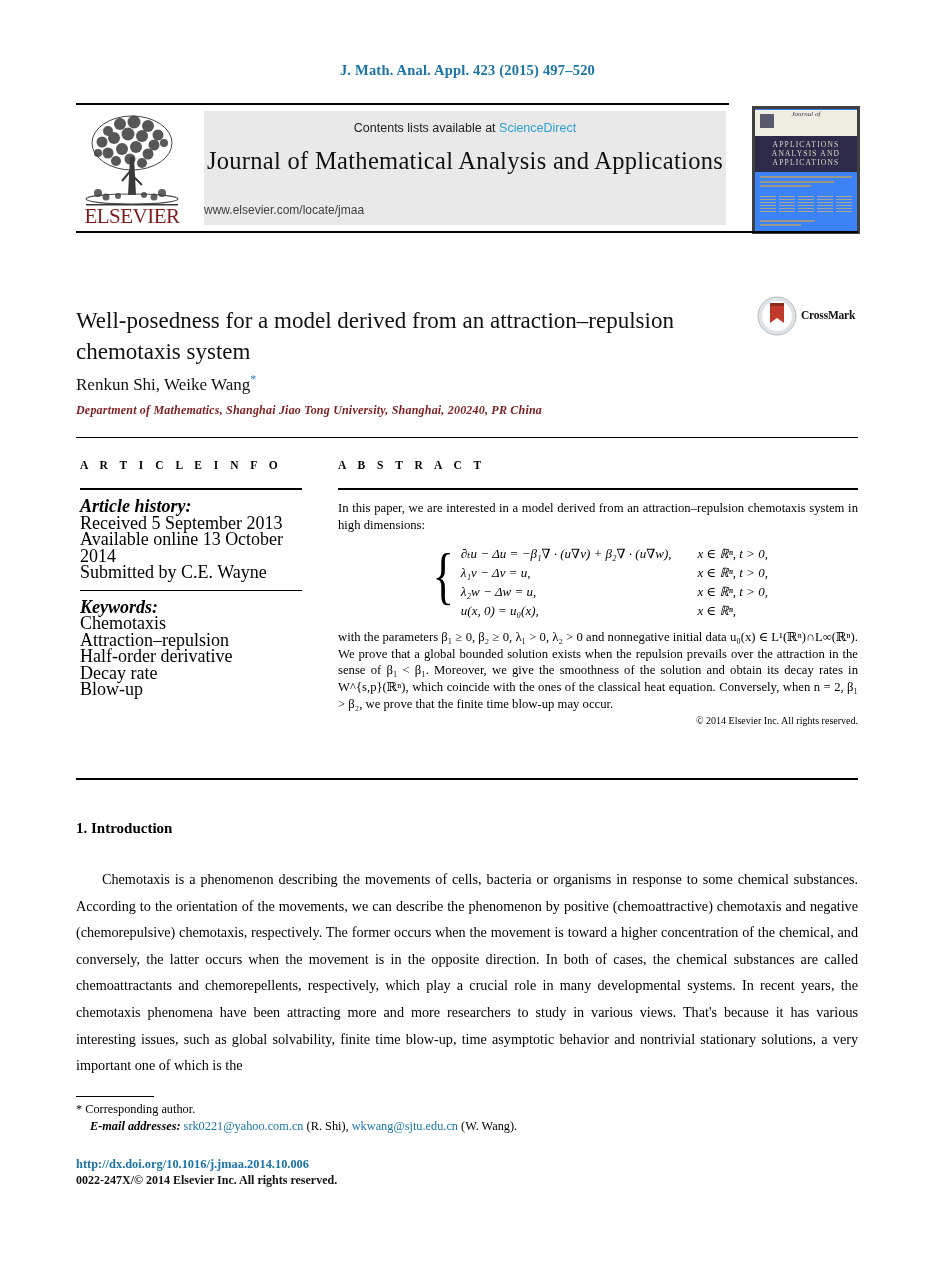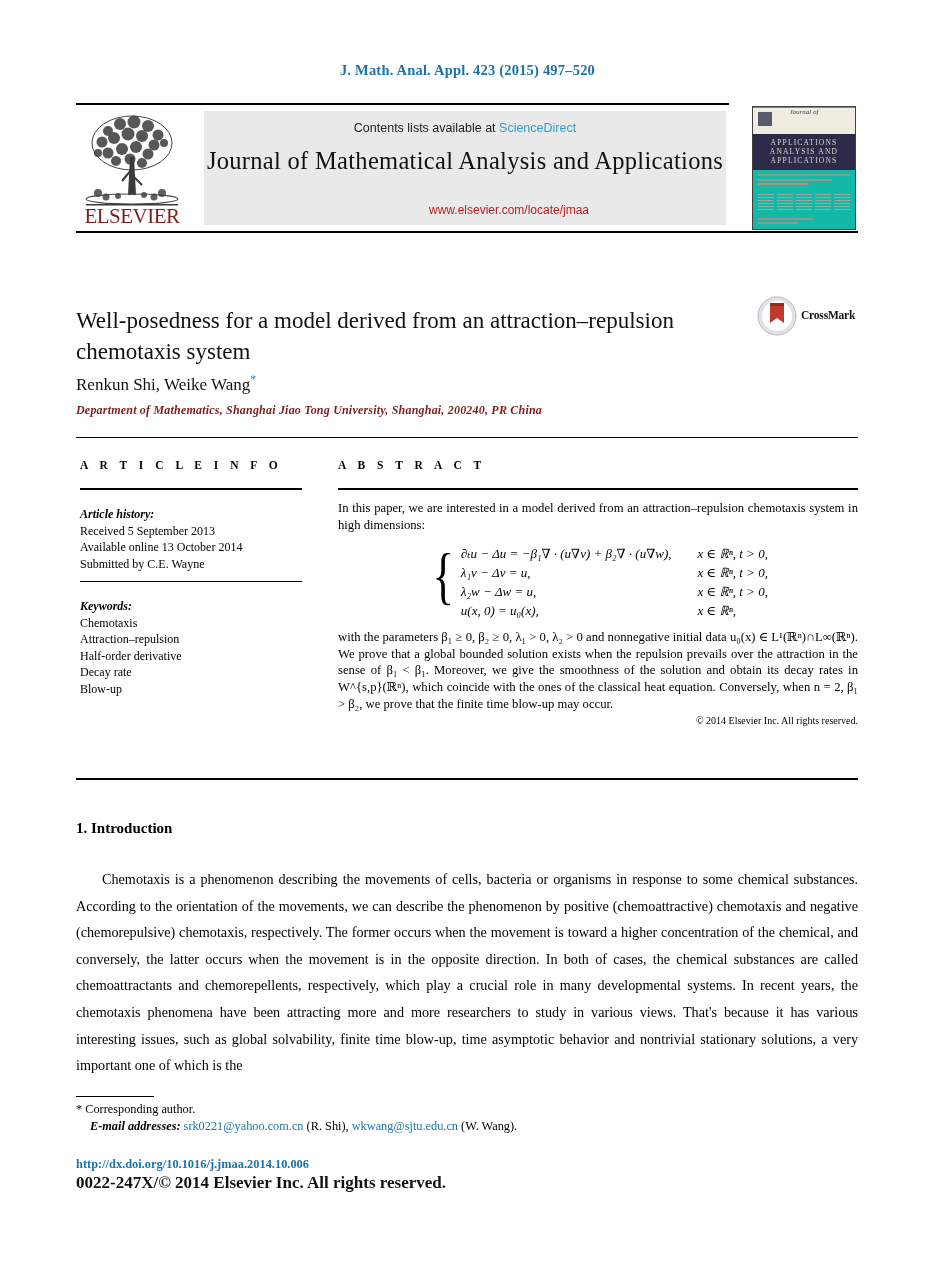--- a/index.html
+++ b/index.html
@@ -106,33 +106,33 @@
     font-size: 24.5px;
     font-family: "Liberation Serif", serif;
     color: #111;
     letter-spacing: 0.3px;
   }
   .jmaa-url {
     position: absolute;
     bottom: 8px;
     left: 0;
     width: 610px;
-    text-align: center;
+    text-align: left;
     font-size: 12px;
     font-family: "Liberation Sans", sans-serif;
-    color: #b91c1c;
+    color: #404040;
   }
   .cover {
     position: absolute;
     top: 3px;
     left: 676px;
     width: 102px;
     height: 122px;
-    border: 1px solid #404040;
-    background: #14b8a6;
+    border: 3px solid #404040;
+    background: #3b82f6;
     overflow: hidden;
   }
   .cover-top {
     height: 26px;
     position: relative;
     background: #efece2;
   }
   .cover-badge {
     position: absolute;
     top: 4px;
@@ -275,23 +275,23 @@
     height: 2px;
     background: #000;
     margin-top: 17px;
   }
   .hrule-thin {
     height: 1px;
     background: #000;
     margin: 9px 0 0 0;
   }
   .info-block {
-    font-size: 12px;
+    font-size: 18px;
     line-height: 16.5px;
-    margin-top: 16px;
+    margin-top: 8px;
   }
   .info-head {
     font-style: italic;
     font-weight: bold;
   }
   .abs-body {
     font-size: 12.7px;
     line-height: 16.6px;
     text-align: justify;
     margin-top: 10px;
@@ -381,21 +381,21 @@
     top: 1157px;
     left: 76px;
     font-size: 12.4px;
     font-weight: bold;
     color: #1a74a8;
   }
   .issn {
     position: absolute;
     top: 1173px;
     left: 76px;
-    font-size: 17px;
+    font-size: 12px;
     font-weight: bold;
     color: #111;
   }
 </style>
 </head>
 <body>
 
 <div class="page">
 
   <div class="runhead">J. Math. Anal. Appl. 423 (2015) 497–520</div>

